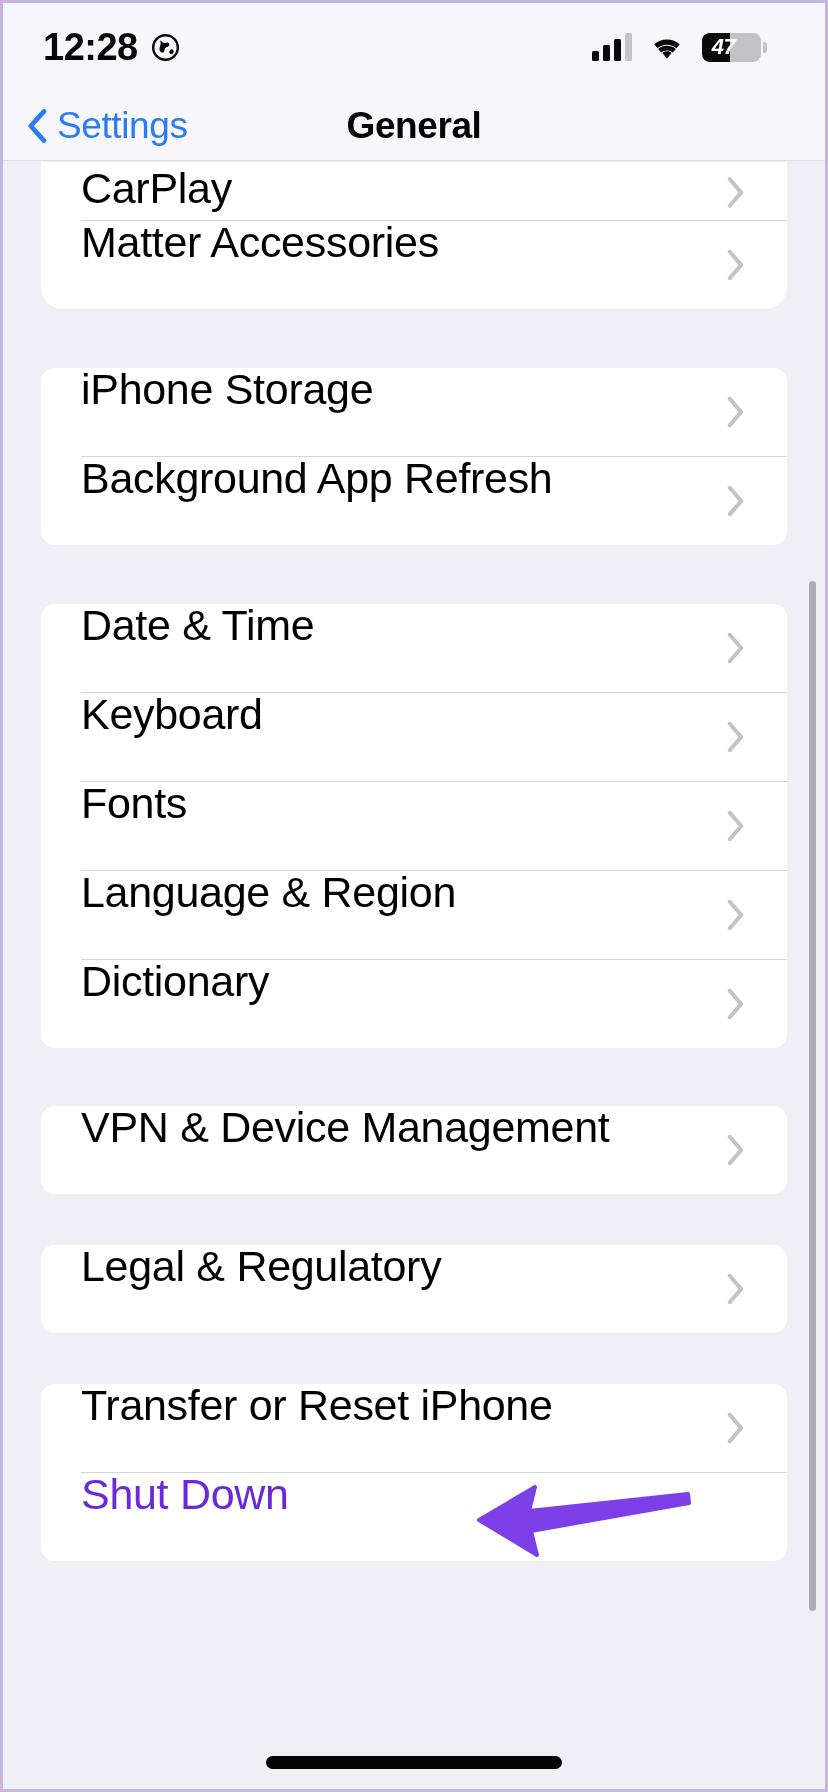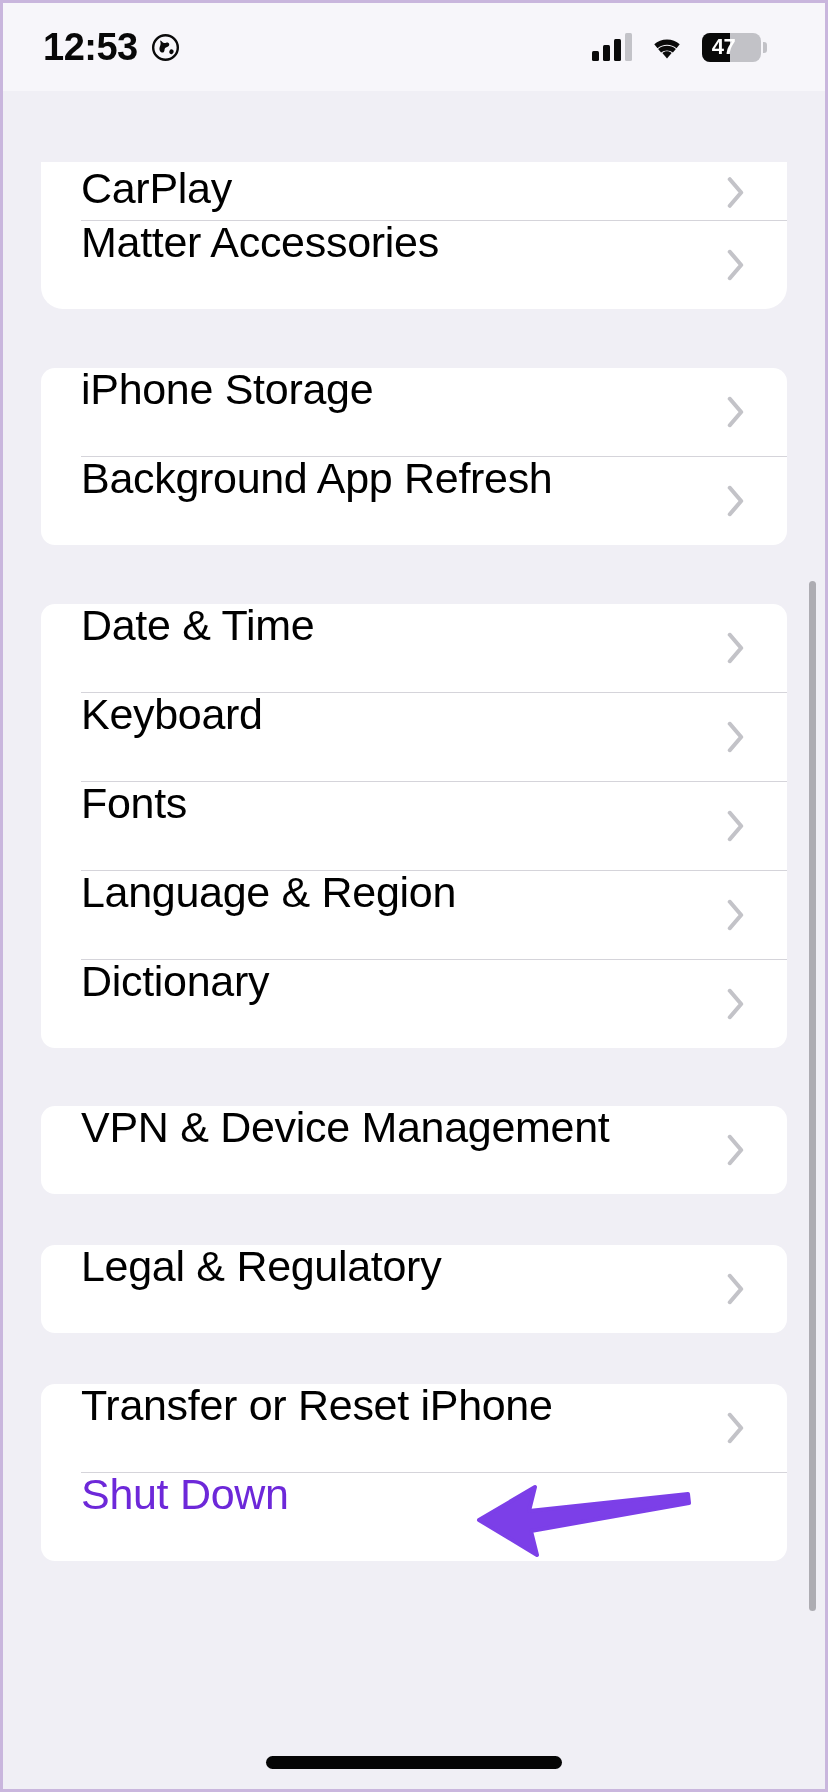--- a/index.html
+++ b/index.html
@@ -43,21 +43,21 @@
     border-radius:8px; background:#c2c2c7; overflow:hidden;
   }
   .battery .fill {
     position:absolute; left:0; top:0; bottom:0; width:47%;
     background:#0a0a0a;
   }
   .battery .pct {
     position:absolute; inset:0;
     display:flex; align-items:center; justify-content:center;
     font-size:22px; font-weight:700; color:#ffffff;
-    letter-spacing:-0.5px; padding-right:16px;
+    letter-spacing:-0.5px; padding-right:16px;font-style:italic;
   }
   .battery-cap {
     width:4px; height:11px; background:#c2c2c7;
     border-radius:0 3px 3px 0; margin-left:2px;
   }
   .batt-wrap { display:flex; align-items:center; }
 
   
   .navbar {
     position:absolute; top:88px; left:0; right:0; height:70px;
@@ -143,21 +143,21 @@
     border-radius:10px;
   }
 </style>
 </head>
 <body>
 
 <div class="phone">
 
   <div class="statusbar">
     <div class="sb-left">
-      <span class="sb-time">12:53</span>
+      <span class="sb-time">12:28</span>
       <span>
         <svg class="globe-ic" viewBox="0 0 24 24" aria-hidden="true">
           <circle cx="12" cy="12" r="10.2" fill="none" stroke="#0a0a0a" stroke-width="2"></circle>
           <path d="M7.5 6.2c1.6.5 2.3 1.9 3.4 2.1 1.4.3 2.1-.8 3.3-.3.9.4 1.2 1.6.6 2.6-.7 1.2-2.3 1-3.1 1.9-.8.9-.2 2.3-1.1 3.2-.9.9-2.4.3-3.1-.7-.9-1.3-.5-3 .1-4.4.4-1 .6-2.3-.1-4.4z" fill="#0a0a0a"></path>
           <path d="M16.6 13.4c.9-.2 1.9.5 2.1 1.5.2 1-.4 2.1-1.3 2.5-.9.4-1.9-.1-2.2-1-.3-1 .3-2.7 1.4-3z" fill="#0a0a0a"></path>
         </svg>
       </span>
     </div>
     <div class="sb-right">
       <span class="bars">
@@ -176,20 +176,31 @@
       <span class="batt-wrap">
         <span class="battery">
           <span class="fill" style="width: 47%;"></span>
           <span class="pct">47</span>
         </span>
         <span class="battery-cap"></span>
       </span>
     </div>
   </div>
 
+  <div class="navbar">
+    <div class="back-btn">
+      <span>
+        <svg class="back-chev" viewBox="0 0 12 22" aria-hidden="true">
+          <path d="M10.5 1.6L2 11l8.5 9.4" fill="none" stroke="#2b7cf0" stroke-width="3.1" stroke-linecap="round" stroke-linejoin="round"></path>
+        </svg>
+      </span>
+      <span class="back-label">Settings</span>
+    </div>
+    <div class="nav-title">General</div>
+  </div>
 
   <div class="content">
 
     <div class="group clipped" style="margin-top:0;">
       <div class="row clip-top">
         <span class="row-label">CarPlay</span>
         <svg class="chev" viewBox="0 0 10 18" style="top:auto;bottom:12px;transform:none;">
           <path d="M1.4 1.3L8 9l-6.6 7.7" fill="none" stroke="#c3c3c8" stroke-width="2.4" stroke-linecap="round" stroke-linejoin="round"></path>
         </svg>
       </div>

